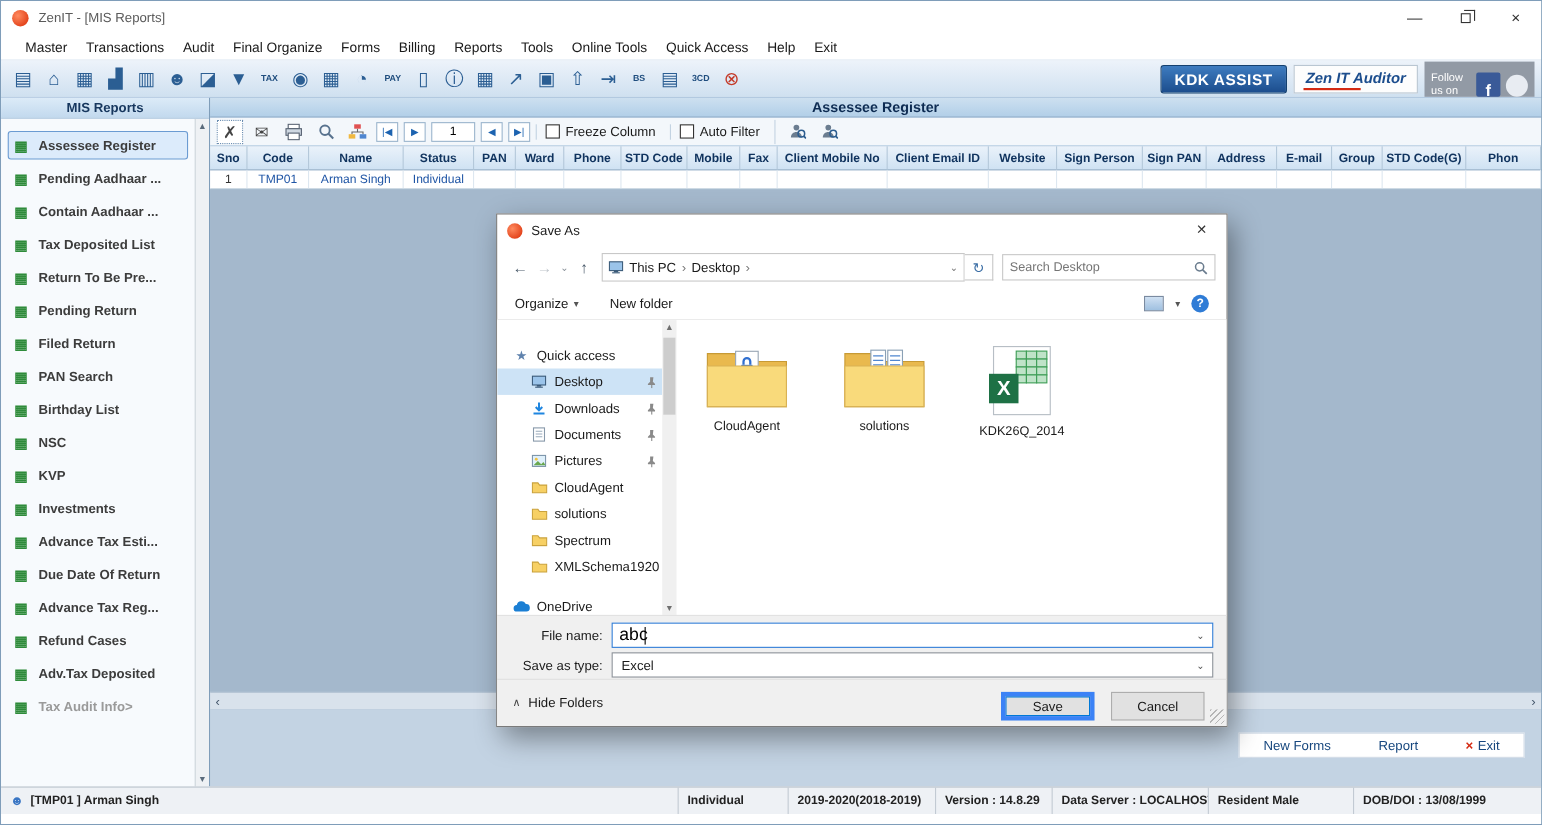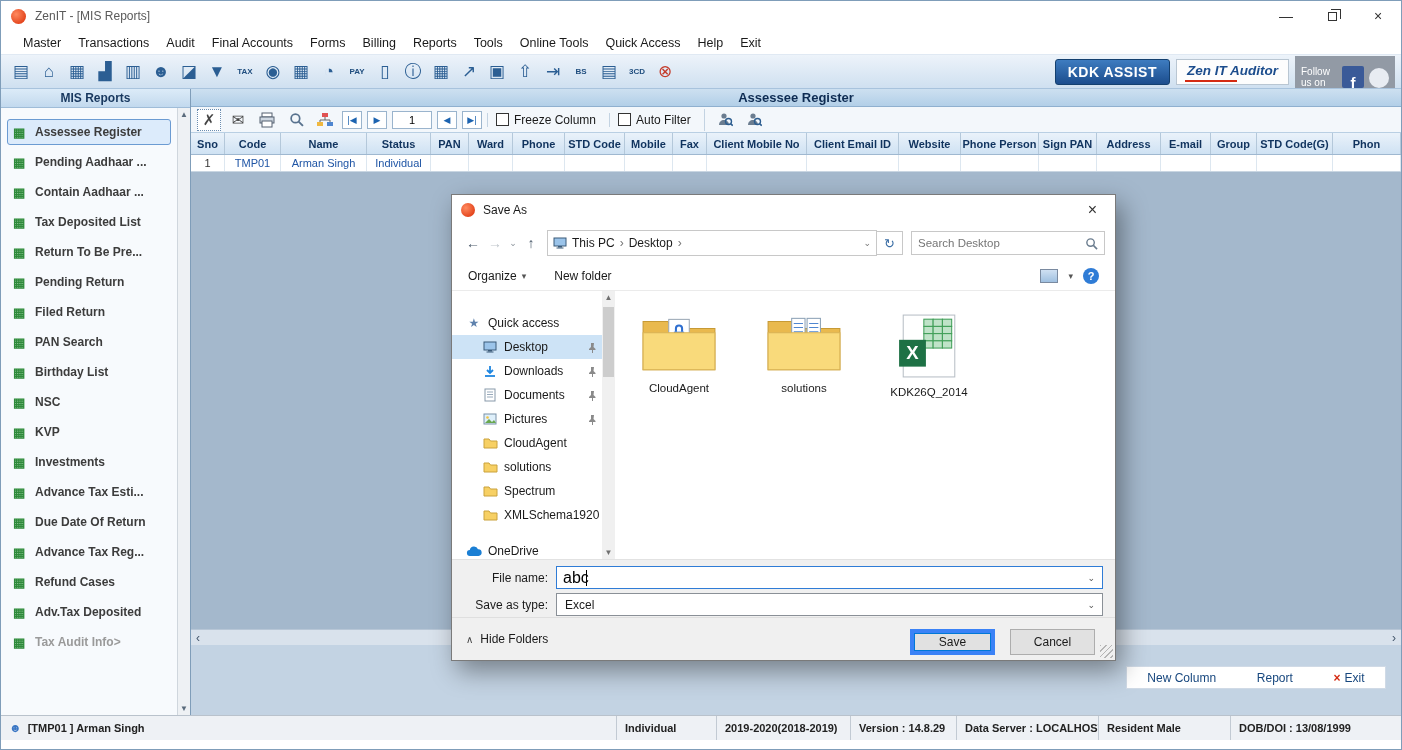--- a/index.html
+++ b/index.html
@@ -144,21 +144,21 @@
           <span class="restore-glyph"></span>
         </span>
       <span class="win-btn">×</span>
     </div>
   </div>
 
   <div class="menubar">
     <span class="menu-item">Master</span>
     <span class="menu-item">Transactions</span>
     <span class="menu-item">Audit</span>
-    <span class="menu-item">Final Accounts</span>
+    <span class="menu-item">Final Organize</span>
     <span class="menu-item">Forms</span>
     <span class="menu-item">Billing</span>
     <span class="menu-item">Reports</span>
     <span class="menu-item">Tools</span>
     <span class="menu-item">Online Tools</span>
     <span class="menu-item">Quick Access</span>
     <span class="menu-item">Help</span>
     <span class="menu-item">Exit</span>
   </div>
 
@@ -347,21 +347,21 @@
       <div class="gh-cell" style="width:64px">Status</div>
       <div class="gh-cell" style="width:38px">PAN</div>
       <div class="gh-cell" style="width:44px">Ward</div>
       <div class="gh-cell" style="width:52px">Phone</div>
       <div class="gh-cell" style="width:60px">STD Code</div>
       <div class="gh-cell" style="width:48px">Mobile</div>
       <div class="gh-cell" style="width:34px">Fax</div>
       <div class="gh-cell" style="width:100px">Client Mobile No</div>
       <div class="gh-cell" style="width:92px">Client Email ID</div>
       <div class="gh-cell" style="width:62px">Website</div>
-      <div class="gh-cell" style="width:78px">Phone Person</div>
+      <div class="gh-cell" style="width:78px">Sign Person</div>
       <div class="gh-cell" style="width:58px">Sign PAN</div>
       <div class="gh-cell" style="width:64px">Address</div>
       <div class="gh-cell" style="width:50px">E-mail</div>
       <div class="gh-cell" style="width:46px">Group</div>
       <div class="gh-cell" style="width:76px">STD Code(G)</div>
       <div class="gh-cell" style="flex:1">Phon</div>
     </div>
 
     <div class="grid-row">
       <div class="gr-cell sno" style="width:34px">1</div>
@@ -388,21 +388,21 @@
 
     <div class="grid-body"></div>
 
     <div class="hscroll">
       <span class="hs-arrow">‹</span>
       <span class="hs-arrow">›</span>
     </div>
 
     <div class="bottom-panel">
       <div class="footer-links">
-        <span class="footer-link">New Column</span>
+        <span class="footer-link">New Forms</span>
         <span class="footer-link">Report</span>
         <span class="footer-link">
           <span class="exit-x">×</span>
           <span>Exit</span>
         </span>
       </div>
     </div>
   </div>
 
   <div class="statusbar">

